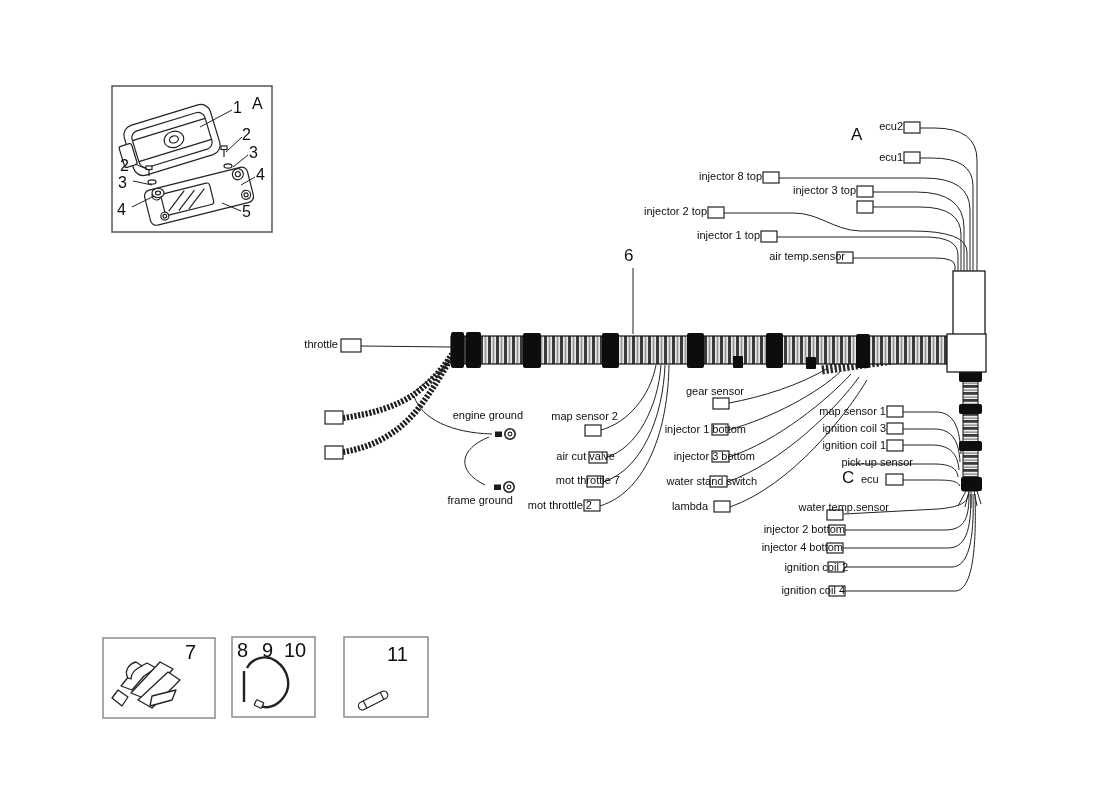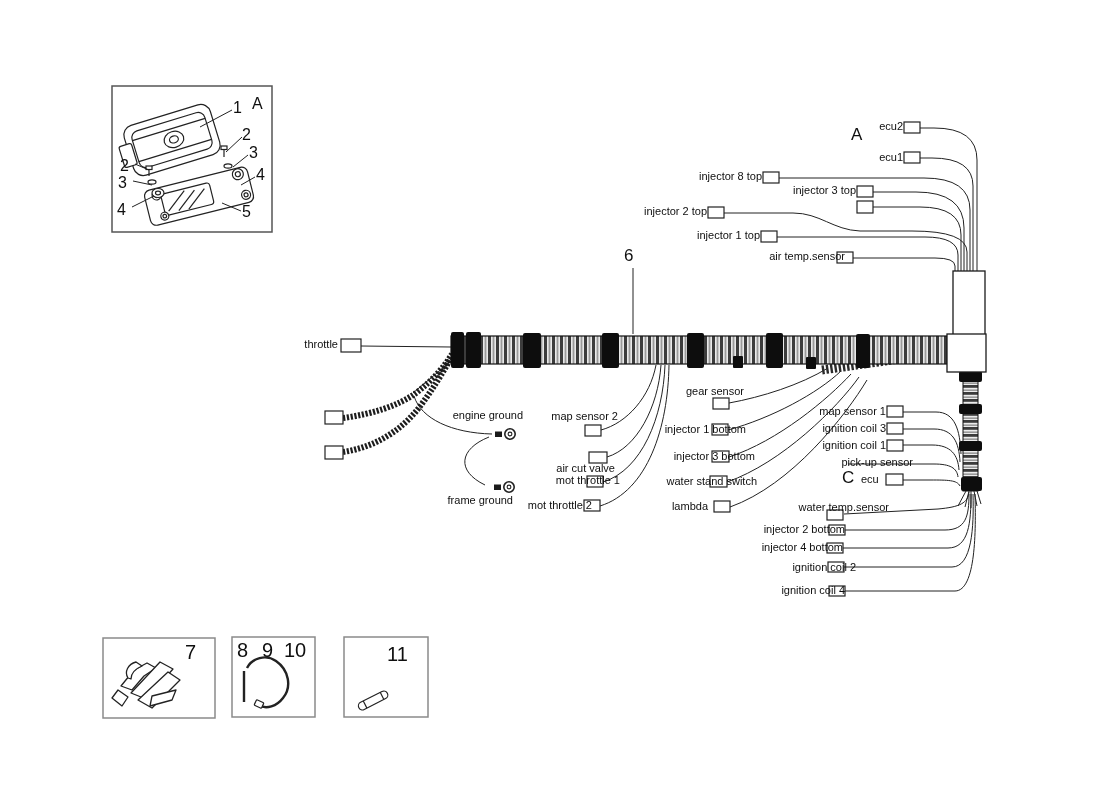--- a/index.html
+++ b/index.html
@@ -231,37 +231,37 @@
 <div class="lbl" style="right:577px;top:409px">engine ground</div>
 <div class="lbl" style="right:587px;top:494px">frame ground</div>
 <div class="lbl" style="right:197px;top:120px">ecu2</div>
 <div class="lbl" style="right:197px;top:151px">ecu1</div>
 <div class="lbl" style="right:338px;top:170px">injector 8 top</div>
 <div class="lbl" style="right:244px;top:184px">injector 3 top</div>
 <div class="lbl" style="right:393px;top:205px">injector 2 top</div>
 <div class="lbl" style="right:340px;top:229px">injector 1 top</div>
 <div class="lbl" style="right:255px;top:250px">air temp.sensor</div>
 <div class="lbl" style="right:482px;top:410px">map sensor 2</div>
-<div class="lbl" style="right:485px;top:462px">air cut valve</div>
-<div class="lbl" style="right:480px;top:474px">mot throttle 1</div>
+<div class="lbl" style="right:485px;top:450px">air cut valve</div>
+<div class="lbl" style="right:480px;top:474px">mot throttle 7</div>
 <div class="lbl" style="right:508px;top:499px">mot throttle 2</div>
 <div class="lbl" style="right:356px;top:385px">gear sensor</div>
 <div class="lbl" style="right:354px;top:423px">injector 1 bottom</div>
 <div class="lbl" style="right:345px;top:450px">injector 3 bottom</div>
 <div class="lbl" style="right:343px;top:475px">water stand switch</div>
 <div class="lbl" style="right:392px;top:500px">lambda</div>
 <div class="lbl" style="right:214px;top:405px">map sensor 1</div>
 <div class="lbl" style="right:214px;top:422px">ignition coil 3</div>
 <div class="lbl" style="right:214px;top:439px">ignition coil 1</div>
 <div class="lbl" style="right:187px;top:456px">pick-up sensor</div>
 <div class="lbl" style="left:861px;top:473px">ecu</div>
 <div class="lbl" style="right:211px;top:501px">water temp.sensor</div>
 <div class="lbl" style="right:255px;top:523px">injector 2 bottom</div>
 <div class="lbl" style="right:257px;top:541px">injector 4 bottom</div>
-<div class="lbl" style="right:244px;top:561px">ignition coil 2</div>
+<div class="lbl" style="right:252px;top:561px">ignition coil 2</div>
 <div class="lbl" style="right:255px;top:584px">ignition coil 4</div>
 
 <div class="callout" style="left:851px;top:126px">A</div>
 <div class="callout" style="left:842px;top:469px">C</div>
 <div class="callout" style="left:624px;top:247px">6</div>
 <div class="callout big" style="left:185px;top:642px">7</div>
 <div class="callout big" style="left:237px;top:640px">8</div>
 <div class="callout big" style="left:262px;top:640px">9</div>
 <div class="callout big" style="left:284px;top:640px">10</div>
 <div class="callout big" style="left:387px;top:644px">11</div>

